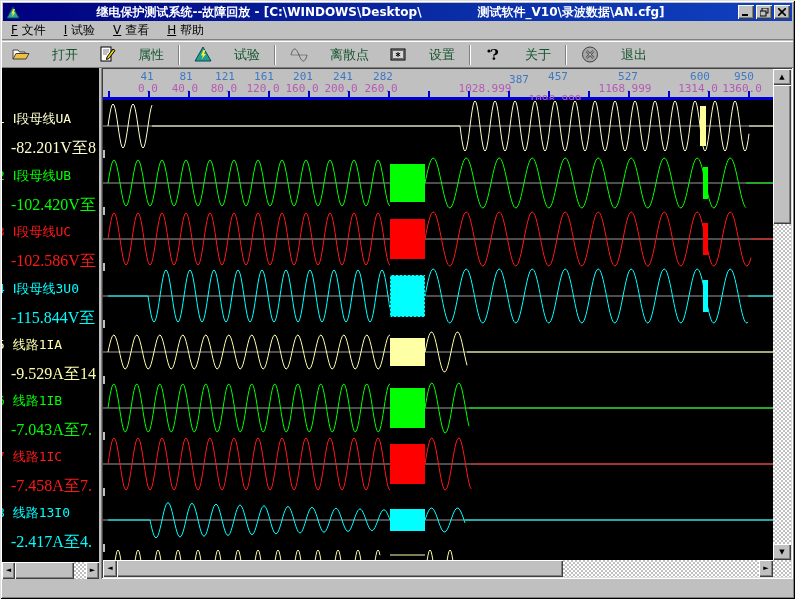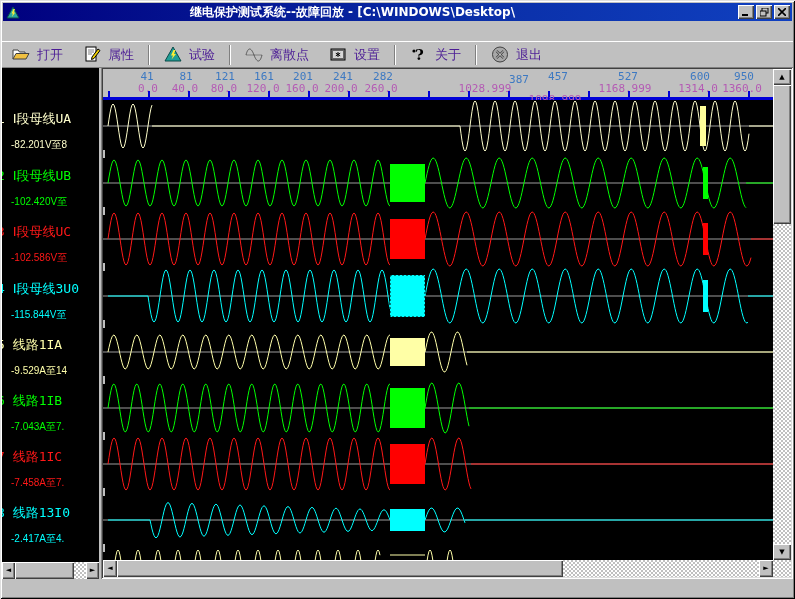--- a/index.html
+++ b/index.html
@@ -24,31 +24,31 @@
     box-shadow:inset 1px 1px 0 #fff, inset -1px -1px 0 #404040, inset -2px -2px 0 #808080;
     font-size:9px;color:#000;font-weight:bold;line-height:1;}
   
   .menubar{position:absolute;left:2px;top:21px;width:791px;height:19px;
     display:flex;align-items:center;font-size:12px;color:#000;border-bottom:1px solid #808080;}
   .menu-item{padding:1px 9px;white-space:nowrap;}
   .menu-item u{text-decoration:underline;}
   
   .toolbar{position:absolute;left:2px;top:41px;width:791px;height:27px;
     display:flex;align-items:center;border-top:1px solid #fff;border-bottom:1px solid #808080;}
-  .tb-btn{display:flex;align-items:center;gap:7px;padding:2px 10px 2px 8px;margin-left:2px;
-    font-size:13px;color:#4c1d95;white-space:nowrap;}
+  .tb-btn{display:flex;align-items:center;gap:22px;padding:2px 10px 2px 8px;margin-left:2px;
+    font-size:13px;color:#14532d;white-space:nowrap;}
   .tb-icon{width:18px;height:17px;display:inline-flex;}
   .tb-sep{width:2px;height:20px;margin:0 4px;
     border-left:1px solid #808080;border-right:1px solid #fff;}
   
   .left-panel{position:absolute;left:2px;top:68px;width:97px;height:494px;background:#000;overflow:hidden;}
   .ch-label{position:absolute;left:-5px;white-space:nowrap;
     font-family:"DejaVu Sans Mono","DejaVu Sans",monospace;font-size:13px;}
   .ch-range{position:absolute;left:9px;white-space:nowrap;
-    font-family:Liberation Sans, sans-serif;font-size:10px;}
+    font-family:Liberation Serif, serif;font-size:16px;}
   .right-panel{position:absolute;left:101px;top:67px;width:692px;height:512px;background:#c0c0c0;
     box-shadow:inset 1px 1px 0 #808080, inset -1px -1px 0 #fff,
                inset 2px 2px 0 #404040, inset -2px -2px 0 #dfdfdf;}
   .ruler{position:absolute;left:2px;top:2px;width:670px;height:31px;background:#c0c0c0;overflow:hidden;}
   .ruler-baseline{position:absolute;left:0;bottom:0;width:100%;height:3px;}
   .ruler-num{position:absolute;transform:translateX(-50%);font-family:"DejaVu Sans Mono","DejaVu Sans",monospace;
     font-size:11px;white-space:nowrap;}
   .ruler-tick{position:absolute;bottom:3px;width:2px;height:6px;}
   .wave-area{position:absolute;left:2px;top:33px;width:670px;height:460px;background:#000;}
   
@@ -81,20 +81,21 @@
   <div class="titlebar">
     <span class="title-icon">
       <svg viewBox="0 0 14 14" width="14" height="14">
         <path d="M7 1 L13 12 L1 12 Z" fill="#2aa8a0" stroke="#0a4a48" stroke-width="1"></path>
         <path d="M7.5 3 L5.5 7.5 L7 7.5 L5.8 11 L9.3 6.5 L7.6 6.5 L9 3 Z" fill="#ffee33"></path>
       </svg>
     </span>
     <span class="title-text">
       <span>继电保护测试系统--故障回放 - [C:\WINDOWS\Desktop\</span>
         <span class="gap"></span>
+        <span>测试软件_V10\录波数据\AN.cfg]</span>
     </span>
     <span class="winbtns">
       <span class="winbtn">
         <svg width="8" height="7" viewBox="0 0 8 7">
             <rect x="0" y="5" width="6" height="2" fill="#000"></rect>
           </svg>
       </span>
       <span class="winbtn">
         <svg width="9" height="9" viewBox="0 0 9 9">
             <rect x="2" y="0" width="6" height="5" fill="none" stroke="#000"></rect>
@@ -102,20 +103,26 @@
           </svg>
       </span>
       <span class="winbtn">
         <svg width="8" height="8" viewBox="0 0 8 8">
             <path d="M0 0 L8 8 M8 0 L0 8" stroke="#000" stroke-width="1.6"></path>
           </svg>
       </span>
     </span>
   </div>
 
+  <div class="menubar">
+      <span class="menu-item"><u>F</u>&nbsp;文件</span>
+      <span class="menu-item"><u>I</u>&nbsp;试验</span>
+      <span class="menu-item"><u>V</u>&nbsp;查看</span>
+      <span class="menu-item"><u>H</u>&nbsp;帮助</span>
+    </div>
 
   <div class="toolbar">
       <span class="tb-btn">
         <span class="tb-icon">
           <svg viewBox="0 0 18 17" width="18" height="17">
             <path d="M1 13 V4 h5 l1.5 2 H13 v2" fill="#fff" stroke="#404040"></path>
             <path d="M1 13 L4 7.5 h13 L14 13 Z" fill="#f0c040" stroke="#404040"></path>
           </svg>
         </span>
         <span>打开</span>

